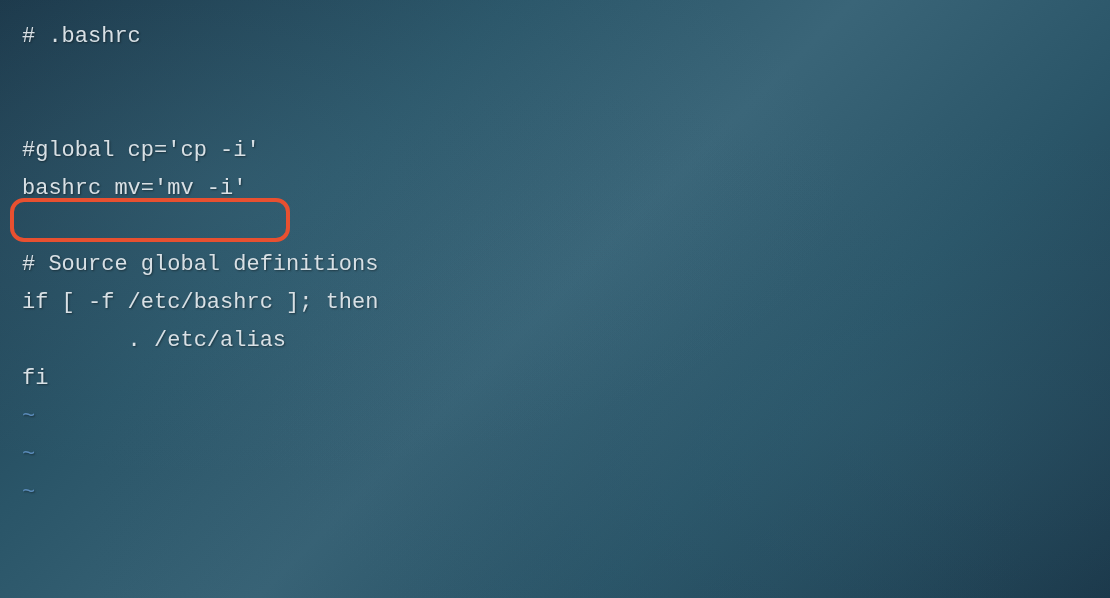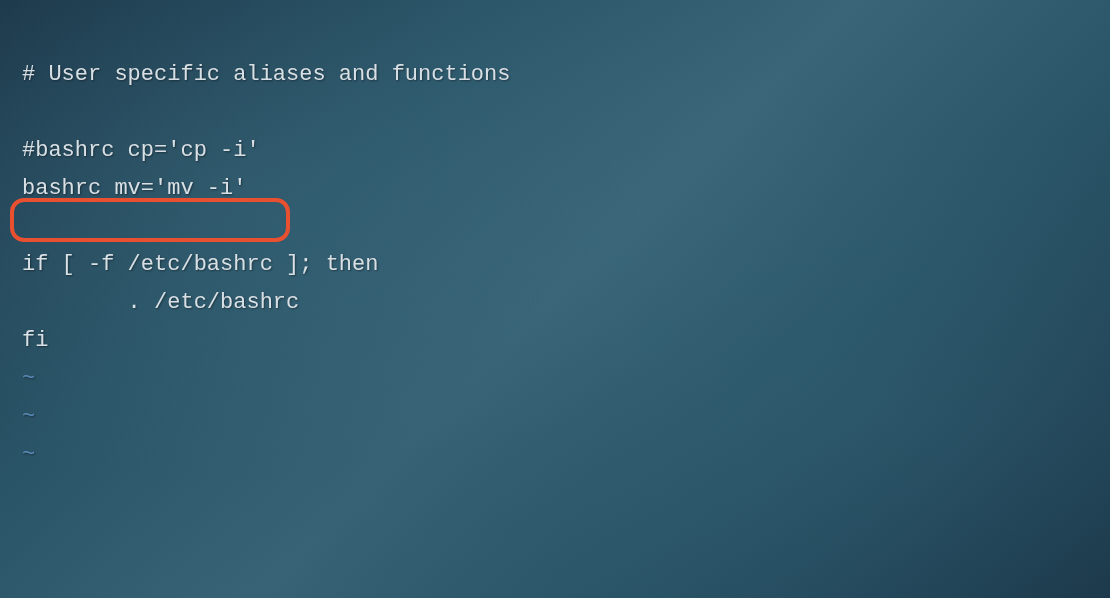--- a/index.html
+++ b/index.html
@@ -63,27 +63,28 @@
       width: 280px;
       height: 44px;
       z-index: 2;
       pointer-events: none;
     }
   </style>
 </head>
 <body>
 
 <div class="editor">
+  <div class="line"># .bashrc</div>
   <div class="line"></div>
-  <div class="line"># User specific aliases and functions</div>
   <div class="line"></div>
-  <div class="line">#bashrc cp='cp -i'</div>
+  <div class="line">#global cp='cp -i'</div>
   <div class="line">bashrc mv='mv -i'</div>
   <div class="line"></div>
+  <div class="line"># Source global definitions</div>
   <div class="line">if [ -f /etc/bashrc ]; then</div>
-  <div class="line">        . /etc/bashrc</div>
+  <div class="line">        . /etc/alias</div>
   <div class="line">fi</div>
   <div class="line tilde">~</div>
   <div class="line tilde">~</div>
   <div class="line tilde">~</div>
 </div>
 
 <div class="highlight-box"></div>
 
 </body></html>

